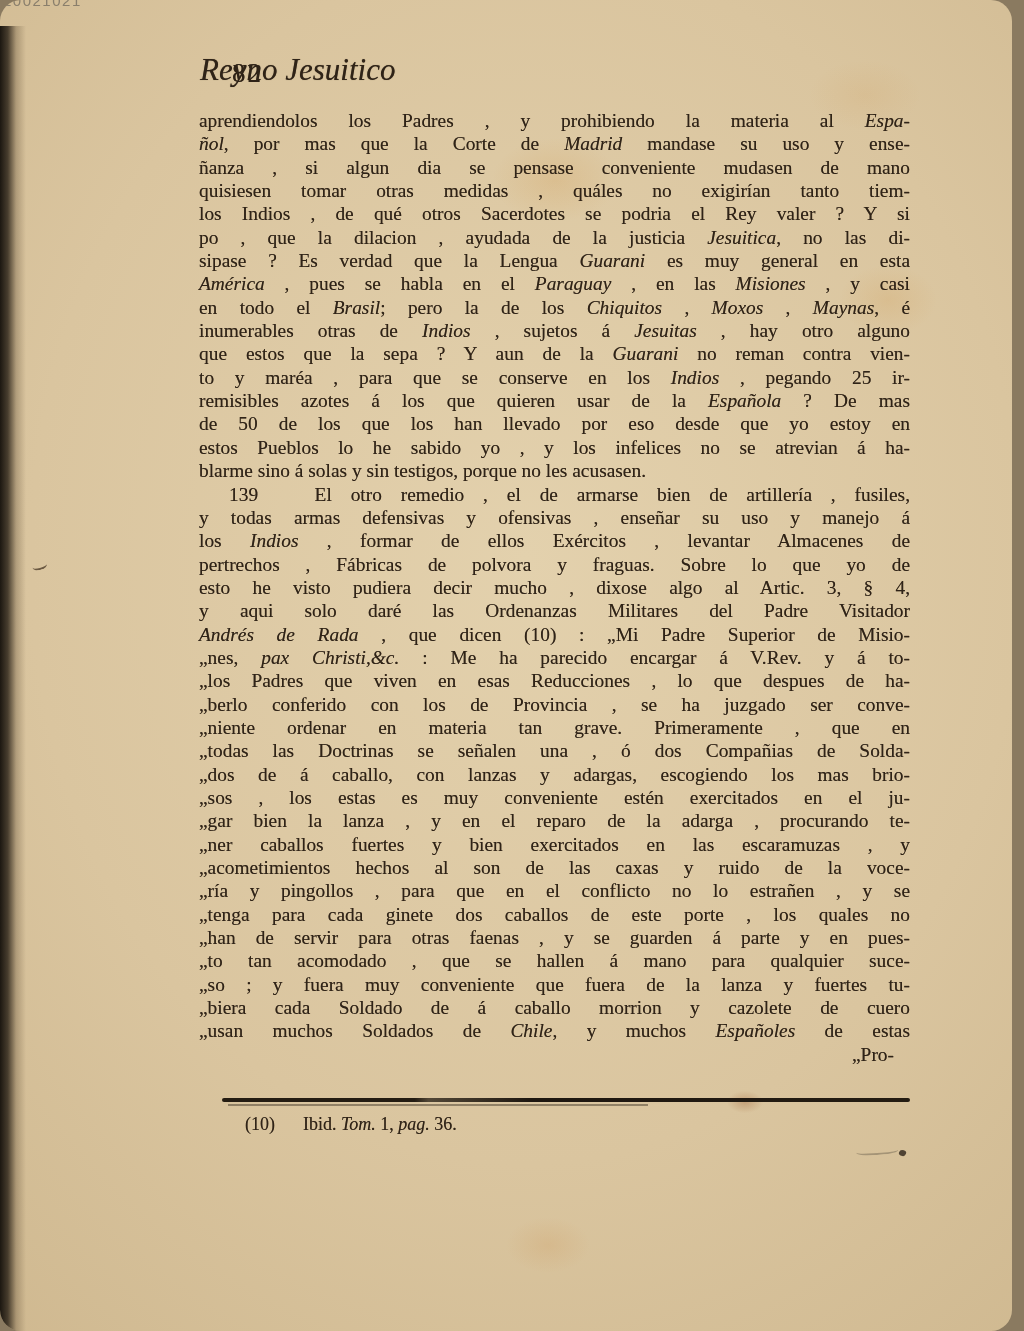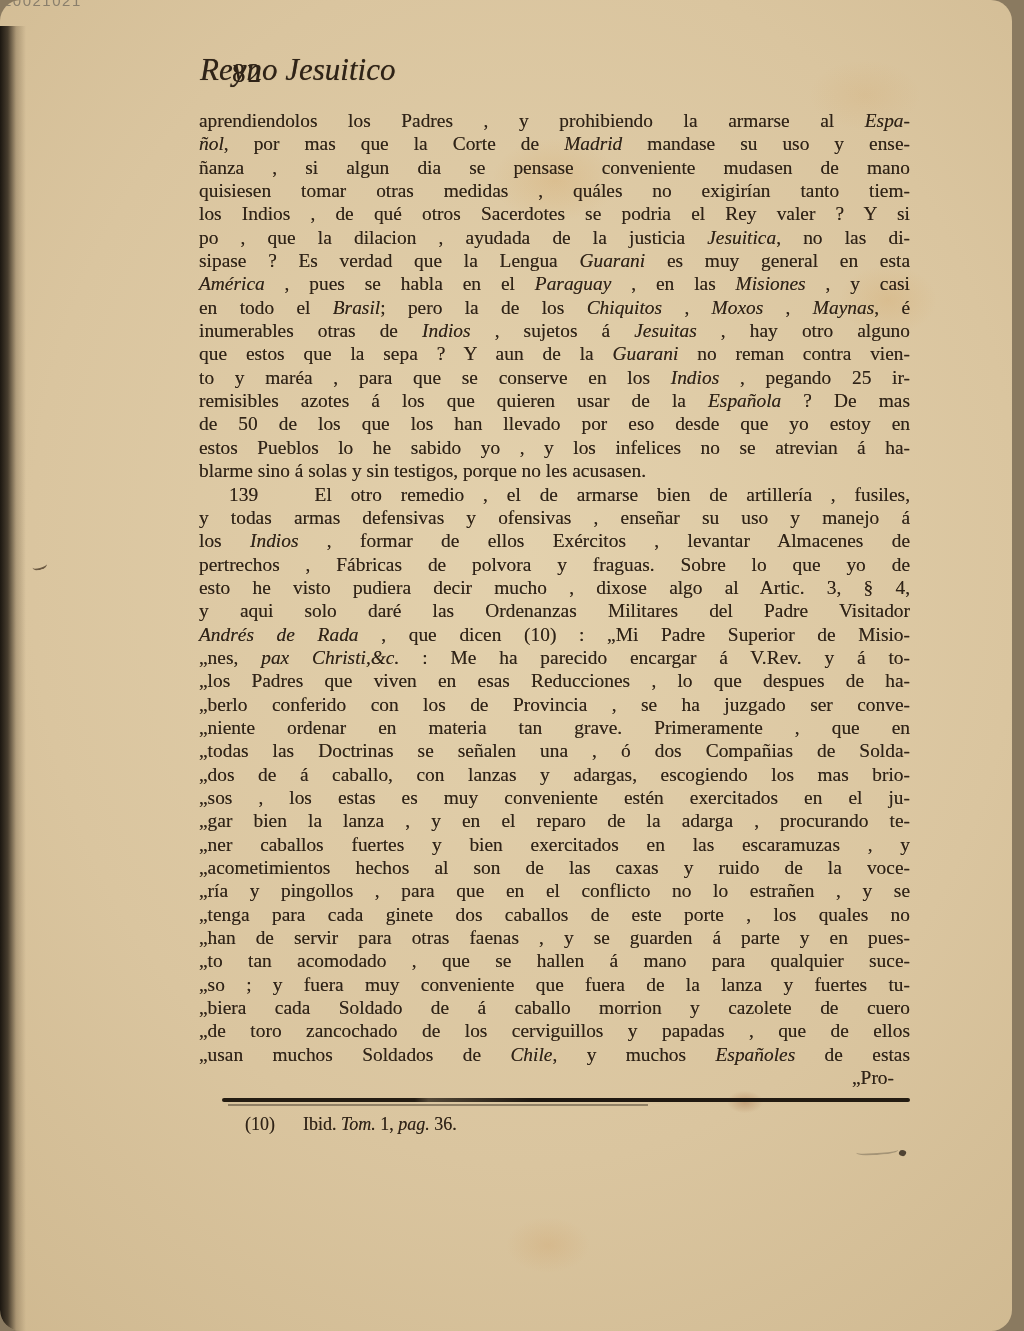--- a/index.html
+++ b/index.html
@@ -78,21 +78,21 @@
 </style>
 </head>
 <body>
 
 <div class="page">
   <div class="scan-edge"></div>
   <div class="corner-mark">10021021</div>
   <div class="page-number">82</div>
   <div class="page-title">Reyno Jesuitico</div>
   <div class="body-text">
-      <div class="line"><span>aprendiendolos los Padres , y prohibiendo la armarse al </span><span class="it">Espa-</span></div>
+      <div class="line"><span>aprendiendolos los Padres , y prohibiendo la materia al </span><span class="it">Espa-</span></div>
       <div class="line"><span class="it">ñol</span><span>, por mas que la Corte de </span><span class="it">Madrid</span><span> mandase su uso y ense-</span></div>
       <div class="line"><span>ñanza , si algun dia se pensase conveniente mudasen de mano</span></div>
       <div class="line"><span>quisiesen tomar otras medidas , quáles no exigirían tanto tiem-</span></div>
       <div class="line"><span>los Indios , de qué otros Sacerdotes se podria el Rey valer ? Y si</span></div>
       <div class="line"><span>po , que la dilacion , ayudada de la justicia </span><span class="it">Jesuitica</span><span>, no las di-</span></div>
       <div class="line"><span>sipase ? Es verdad que la Lengua </span><span class="it">Guarani</span><span> es muy general en esta</span></div>
       <div class="line"><span class="it">América</span><span> , pues se habla en el </span><span class="it">Paraguay</span><span> , en las </span><span class="it">Misiones</span><span> , y casi</span></div>
       <div class="line"><span>en todo el </span><span class="it">Brasil</span><span>; pero la de los </span><span class="it">Chiquitos</span><span> , </span><span class="it">Moxos</span><span> , </span><span class="it">Maynas</span><span>, é</span></div>
       <div class="line"><span>inumerables otras de </span><span class="it">Indios</span><span> , sujetos á </span><span class="it">Jesuitas</span><span> , hay otro alguno</span></div>
       <div class="line"><span>que estos que la sepa ? Y aun de la </span><span class="it">Guarani</span><span> no reman contra vien-</span></div>
@@ -117,21 +117,20 @@
       <div class="line"><span>„sos , los estas es muy conveniente estén exercitados en el ju-</span></div>
       <div class="line"><span>„gar bien la lanza , y en el reparo de la adarga , procurando te-</span></div>
       <div class="line"><span>„ner caballos fuertes y bien exercitados en las escaramuzas , y</span></div>
       <div class="line"><span>„acometimientos hechos al son de las caxas y ruido de la voce-</span></div>
       <div class="line"><span>„ría y pingollos , para que en el conflicto no lo estrañen , y se</span></div>
       <div class="line"><span>„tenga para cada ginete dos caballos de este porte , los quales no</span></div>
       <div class="line"><span>„han de servir para otras faenas , y se guarden á parte y en pues-</span></div>
       <div class="line"><span>„to tan acomodado , que se hallen á mano para qualquier suce-</span></div>
       <div class="line"><span>„so ; y fuera muy conveniente que fuera de la lanza y fuertes tu-</span></div>
       <div class="line"><span>„biera cada Soldado de á caballo morrion y cazolete de cuero</span></div>
-      <div class="line"><span>„de toro zancochado de los cerviguillos y papadas , que de ellos</span></div>
       <div class="line"><span>„usan muchos Soldados de </span><span class="it">Chile</span><span>, y muchos </span><span class="it">Españoles</span><span> de estas</span></div>
       <div class="line nojust right"><span>„Pro-</span></div>
     </div>
   <div class="footnote-rule"></div>
   <div class="footnote">
     <span class="fn-label">(10)</span><span class="fn-text"><span>Ibid. </span><span class="it">Tom.</span><span> 1, </span><span class="it">pag.</span><span> 36.</span></span>
   </div>
   <div class="pencil-mark pm1"></div>
   <div class="pencil-mark pm2"></div>
   <div class="pencil-dot"></div>

